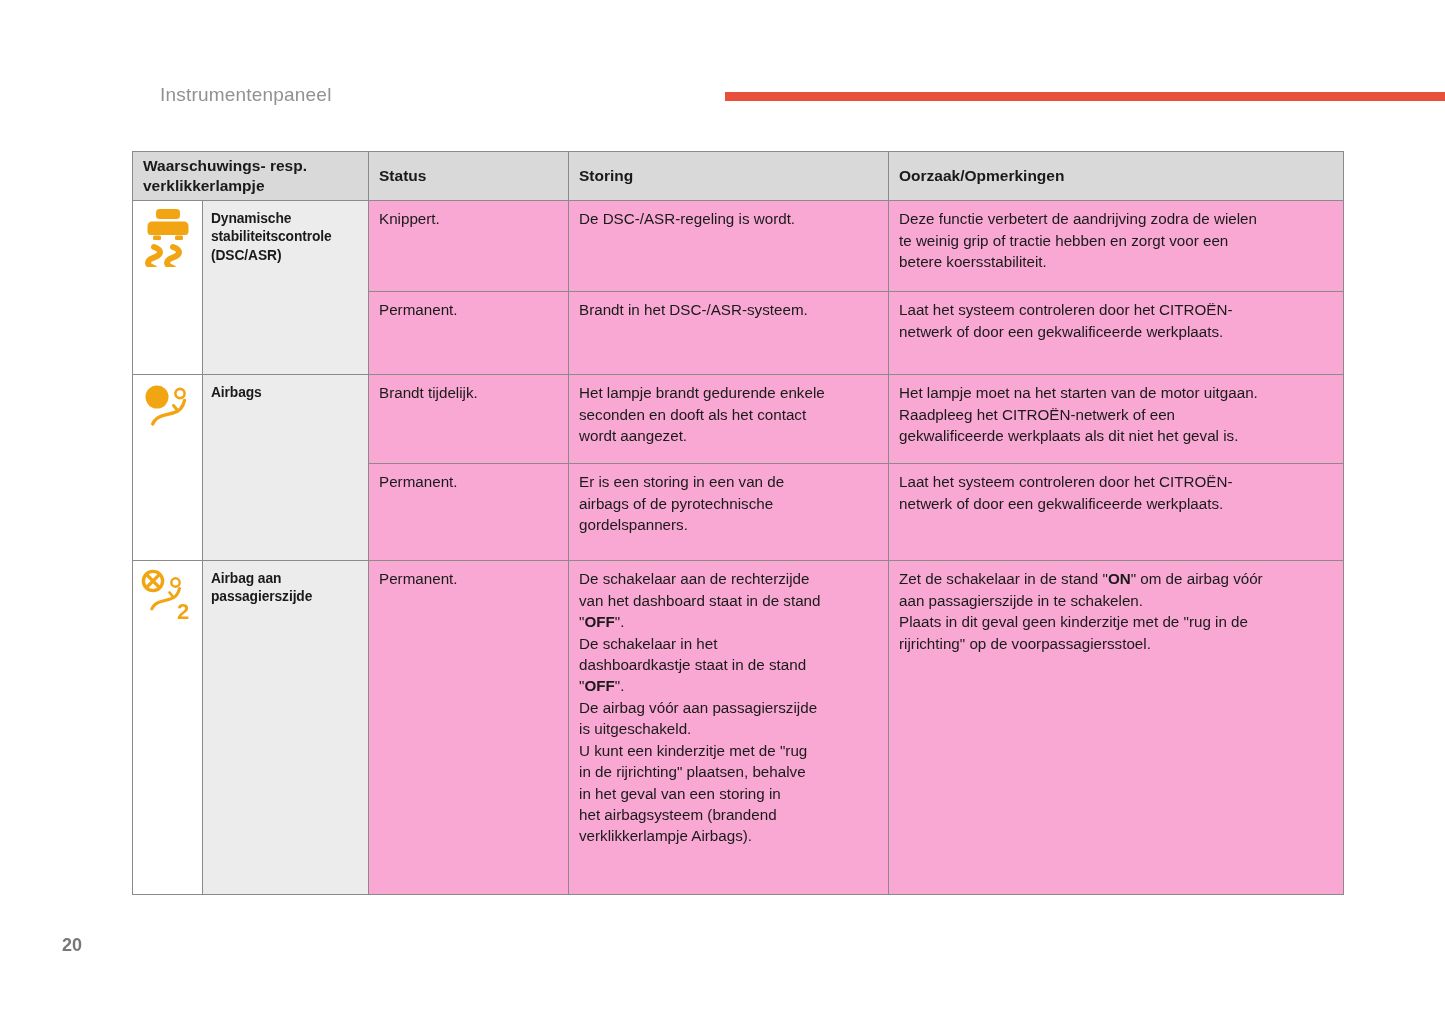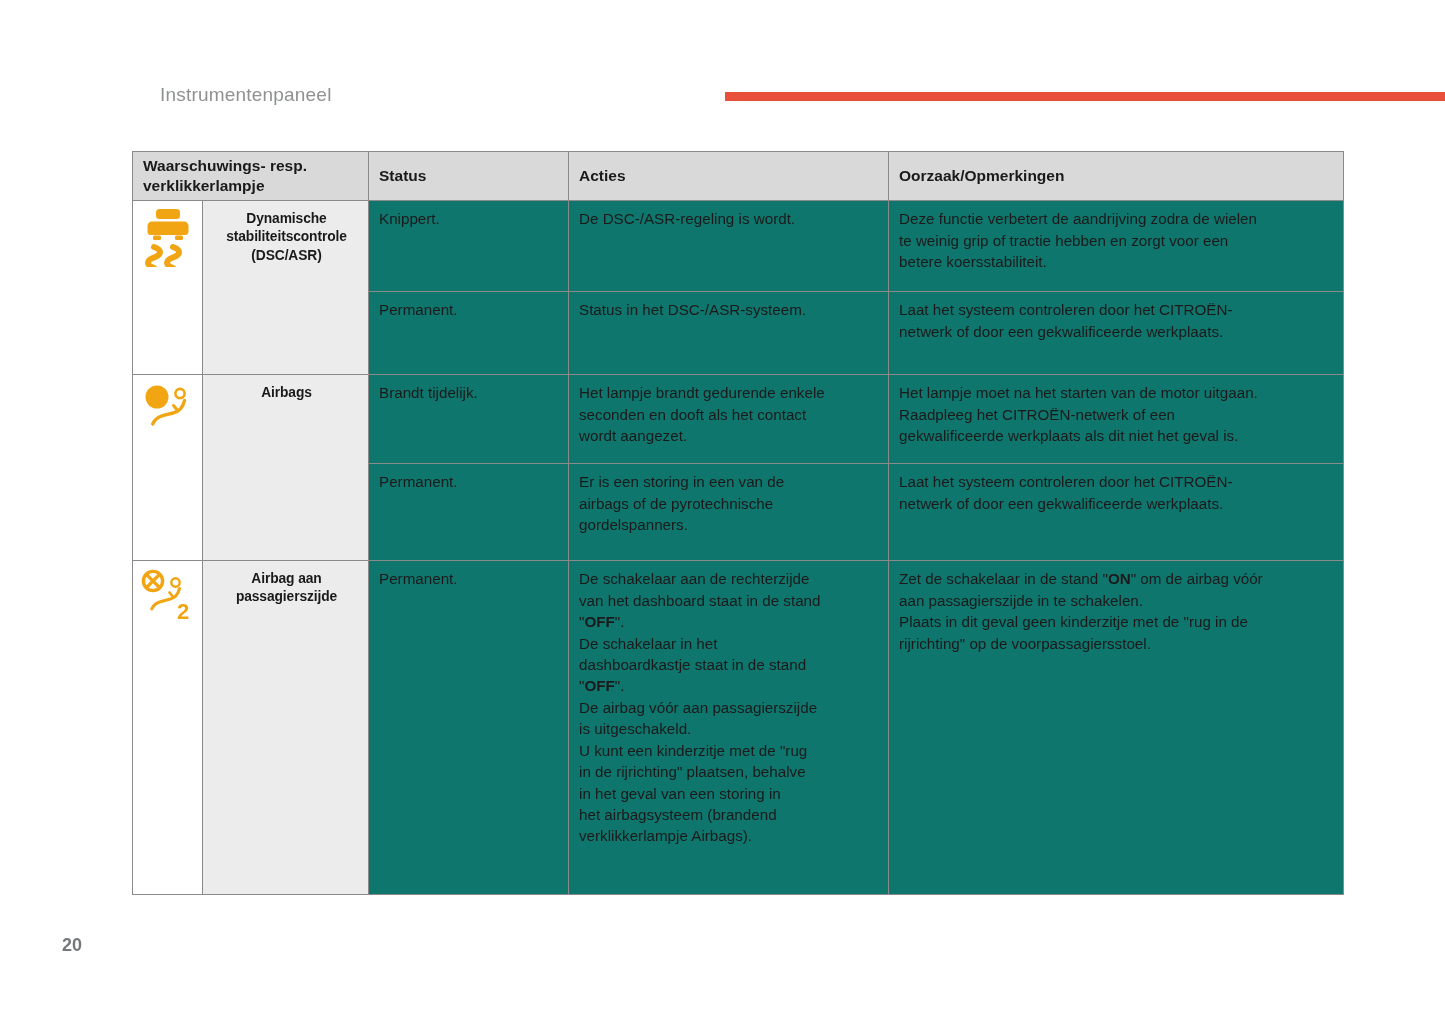--- a/index.html
+++ b/index.html
@@ -52,23 +52,22 @@
   tr.r3  { height: 334px; }
 
   td.icon-cell {
     text-align: center; padding: 8px 2px 2px 2px; background: #ffffff;
   }
   td.label-cell {
     background: #ececec;
     font-weight: bold; font-size: 13.8px; line-height: 1.32;
     letter-spacing: -0.1px;
     padding: 9px 6px 7px 8px;
-    text-align: center;
   }
-  td.status-cell, td.cause-cell, td.action-cell { background: #0f766e; }
+  td.status-cell, td.cause-cell, td.action-cell { background: #f9a8d4; }
   td b { font-weight: bold; }
 </style>
 </head>
 <body>
 
 <div class="page">
 
   <div class="page-title">Instrumentenpaneel</div>
   <div class="accent-bar"></div>
 
@@ -77,21 +76,21 @@
       <col style="width:70px">
         <col style="width:166px">
         <col style="width:200px">
         <col style="width:320px">
         <col style="width:455px">
     </colgroup>
     <thead>
       <tr>
         <th colspan="2">Waarschuwings- resp.<br>verklikkerlampje</th>
         <th>Status</th>
-        <th>Acties</th>
+        <th>Storing</th>
         <th>Oorzaak/Opmerkingen</th>
       </tr>
     </thead>
     <tbody>
 
       <tr class="r1a">
         <td class="icon-cell" rowspan="2">
           <svg width="46" height="58" viewBox="0 0 46 58">
             <g fill="#f2a513">
               <rect x="11" y="0" width="24" height="10" rx="3.5"></rect>
@@ -105,21 +104,21 @@
             </g>
           </svg>
         </td>
         <td class="label-cell" rowspan="2">Dynamische<br>stabiliteitscontrole<br>(DSC/ASR)</td>
         <td class="status-cell">Knippert.</td>
         <td class="cause-cell">De DSC-/ASR-regeling is wordt.</td>
         <td class="action-cell">Deze functie verbetert de aandrijving zodra de wielen<br>te weinig grip of tractie hebben en zorgt voor een<br>betere koersstabiliteit.</td>
       </tr>
       <tr class="r1b">
         <td class="status-cell">Permanent.</td>
-        <td class="cause-cell">Status in het DSC-/ASR-systeem.</td>
+        <td class="cause-cell">Brandt in het DSC-/ASR-systeem.</td>
         <td class="action-cell">Laat het systeem controleren door het CITROËN-<br>netwerk of door een gekwalificeerde werkplaats.</td>
       </tr>
 
       <tr class="r2a">
         <td class="icon-cell" rowspan="2">
           <svg width="52" height="50" viewBox="0 0 52 50">
             <circle cx="15" cy="14" r="11.5" fill="#f2a513"></circle>
             <circle cx="38" cy="10.5" r="4.6" fill="none" stroke="#f2a513" stroke-width="2.6"></circle>
             <path d="M42.5 17.5 c-1.5 7 -5.5 11 -11.5 12.5 l-9.5 2.4 c-5.5 1.4 -9 4.2 -10.8 8.6" fill="none" stroke="#f2a513" stroke-width="3.4" stroke-linecap="round"></path>
             <path d="M31.5 22.5 l4.5 5.5" fill="none" stroke="#f2a513" stroke-width="3" stroke-linecap="round"></path>

